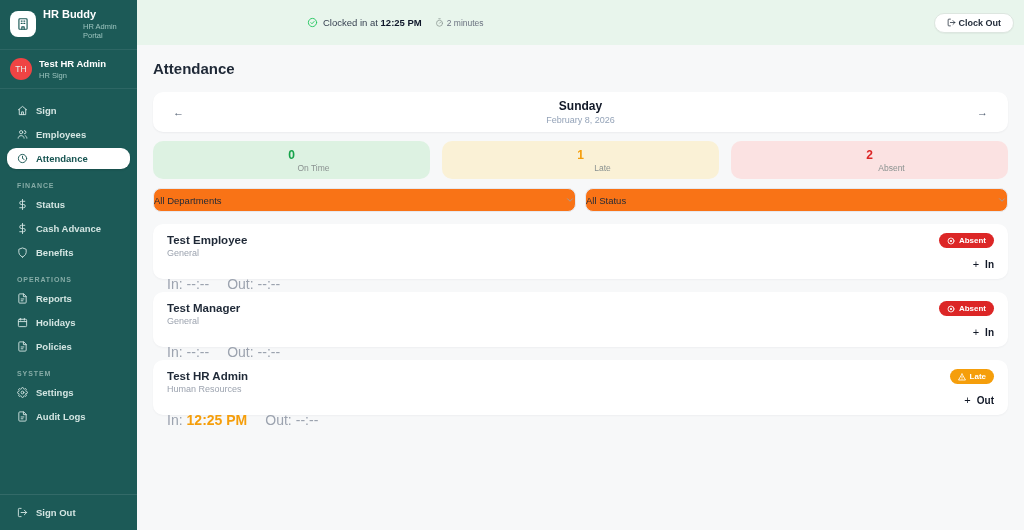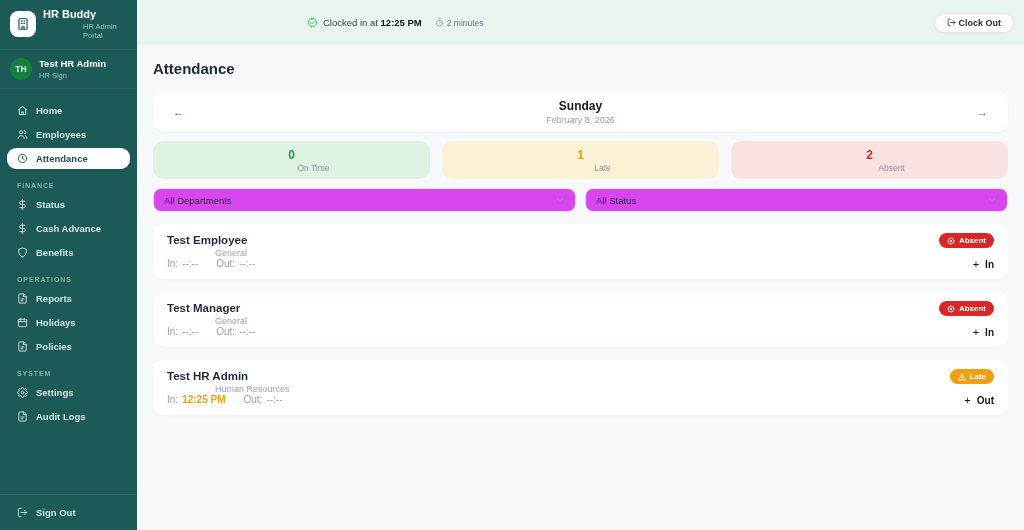--- a/index.html
+++ b/index.html
@@ -7,21 +7,21 @@
   body { font-family:"Liberation Sans", sans-serif; display:flex; background:#f7f8f9; color:#1f2937; }
   svg.ic { fill:none; stroke:currentColor; stroke-width:2; stroke-linecap:round; stroke-linejoin:round; display:block; }
 
   
   .sidebar { width:137px; flex-shrink:0; background:#1c5a57; color:#fff; display:flex; flex-direction:column; height:530px; }
   .logo-row { display:flex; align-items:center; gap:7px; padding:8px 10px 9px; border-bottom:1px solid rgba(255,255,255,.08); }
   .logo-box { width:26px; height:26px; background:#fff; border-radius:8px; color:#1c5a57; display:flex; align-items:center; justify-content:center; flex-shrink:0; }
   .logo-title { font-size:11px; font-weight:bold; line-height:1.2; }
   .logo-sub { font-size:7.5px; color:#9cc4be; margin-top:1px;padding-left:40px; }
   .user-row { display:flex; align-items:center; gap:7px; padding:8px 10px; border-bottom:1px solid rgba(255,255,255,.08); }
-  .avatar { width:22px; height:22px; border-radius:50%; background:#15803d; color:#e6f2f0; font-size:8.5px; font-weight:bold; display:flex; align-items:center; justify-content:center; flex-shrink:0; }
+  .avatar { width:22px; height:22px; border-radius:50%; background:#ef4444; color:#e6f2f0; font-size:8.5px; font-weight:normal; display:flex; align-items:center; justify-content:center; flex-shrink:0; }
   .user-name { font-size:9.5px; font-weight:bold; line-height:1.2; }
   .user-role { font-size:7.5px; color:#9cc4be; margin-top:1px; }
   .nav { flex:1; padding-top:8px; }
   .nav-header { font-size:7px; letter-spacing:.9px; color:#86aca7; font-weight:bold; margin:13px 17px 5px; }
   .nav-item { display:flex; align-items:center; gap:8px; margin:3px 7px; padding:5px 10px; border-radius:9px; font-size:9.5px; font-weight:600; color:#d3e5e2; cursor:pointer; }
   .nav-item .ic { width:11px; height:11px; flex-shrink:0; }
   .nav-item.active { background:#fff; color:#155350; box-shadow:0 1px 2px rgba(0,0,0,.15); }
   .signout-row { border-top:1px solid rgba(255,255,255,.1); padding:12px 17px; display:flex; align-items:center; gap:8px; font-size:9.5px; font-weight:600; color:#d3e5e2; cursor:pointer;text-align:center; }
   .signout-row .ic { width:11px; height:11px; }
 
@@ -49,27 +49,27 @@
 
   .stats { display:grid; grid-template-columns:repeat(3,1fr); gap:12px; margin-bottom:9px; }
   .stat { border-radius:10px; height:38px; display:flex; flex-direction:column; align-items:center; justify-content:center; gap:1px; }
   .stat-value { font-size:12px; font-weight:bold; }
   .stat-label { font-size:8.5px; color:#8a9290;margin-left:44px; }
   .stat.green { background:#ddf2e2; } .stat.green .stat-value { color:#16a34a; }
   .stat.amber { background:#faf1d6; } .stat.amber .stat-value { color:#f59e0b; }
   .stat.red   { background:#fbe2e2; } .stat.red   .stat-value { color:#dc2626; }
 
   .filters { display:flex; gap:9px; margin-bottom:12px; }
-  .select { flex:1; background:#d946ef; border:1px solid #e6e8ee; border-radius:8px; height:24px; display:flex; align-items:center; justify-content:space-between; padding:0 10px; font-size:9.5px; color:#1f2937; cursor:pointer; }
+  .select { flex:1; background:#f97316; border:1px solid #e6e8ee; border-radius:8px; height:24px; display:flex; align-items:center; justify-content:space-between; padding:0 0; font-size:9.5px; color:#1f2937; cursor:pointer; }
   .select .ic { width:10px; height:10px; color:#94a3b8; }
 
   .emp-card { background:#fff; border-radius:10px; box-shadow:0 1px 2px rgba(16,24,40,.04); padding:10px 14px 9px; margin-bottom:13px; position:relative; height:55px; }
   .emp-name { font-size:11.5px; font-weight:bold; color:#1f2937; }
-  .emp-dept { font-size:9px; color:#9ca3af; margin-top:2px;margin-left:48px; }
-  .io-row { display:flex; align-items:center; gap:4px; margin-top:0; font-size:10px; color:#9ca3af; }
+  .emp-dept { font-size:9px; color:#9ca3af; margin-top:2px; }
+  .io-row { display:flex; align-items:center; gap:4px; margin-top:18px; font-size:14px; color:#9ca3af; }
   .io-gap { width:10px; }
   .io-value.highlight { color:#f59e0b; font-weight:bold; }
   .badge { position:absolute; top:9px; right:14px; display:flex; align-items:center; gap:4px; border-radius:999px; padding:3px 8px; font-size:8px; font-weight:bold; color:#fff; }
   .badge .ic { width:8px; height:8px; stroke-width:2.5; }
   .badge.red { background:#dc2626; } .badge.amber { background:#f59e0b; }
   .action-btn { position:absolute; bottom:9px; right:14px; background:none; border:none; font-family:inherit; display:flex; align-items:center; gap:6px; font-size:10px; font-weight:600; color:#111827; cursor:pointer; }
   .plus-glyph { font-size:11px; font-weight:normal; }
 </style>
 </head>
 <body>
@@ -162,21 +162,21 @@
       <div class="user-name">Test HR Admin</div>
       <div class="user-role">HR Sign</div>
     </div>
   </div>
 
   <nav class="nav">
     <div class="nav-item">
       <svg class="ic">
           <use href="#i-home"></use>
         </svg>
-      <span>Home</span>
+      <span>Sign</span>
     </div>
     <div class="nav-item">
       <svg class="ic">
           <use href="#i-users"></use>
         </svg>
       <span>Employees</span>
     </div>
     <div class="nav-item active">
       <svg class="ic">
           <use href="#i-clock"></use>

